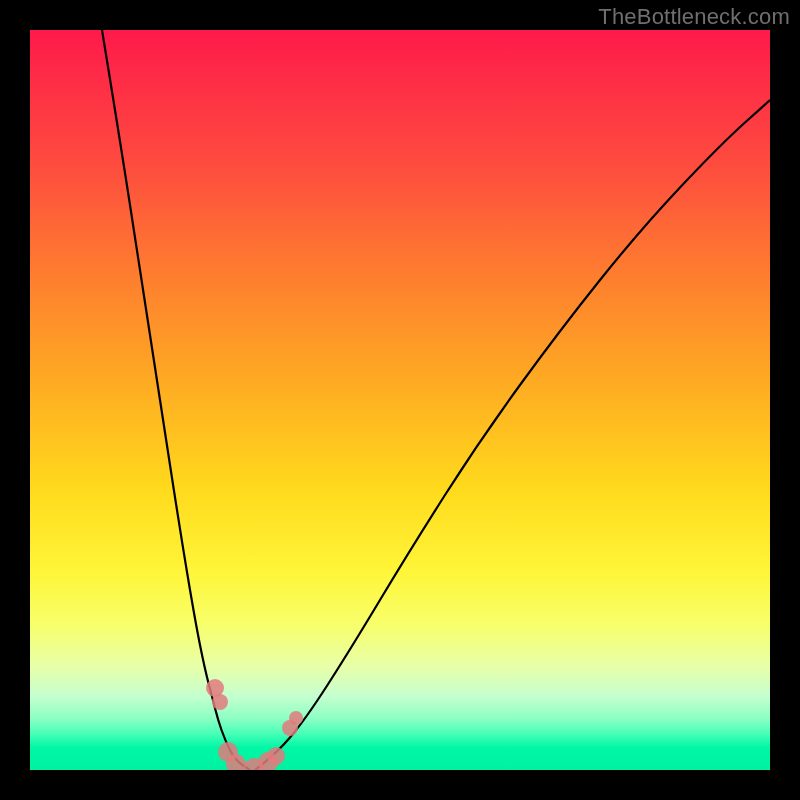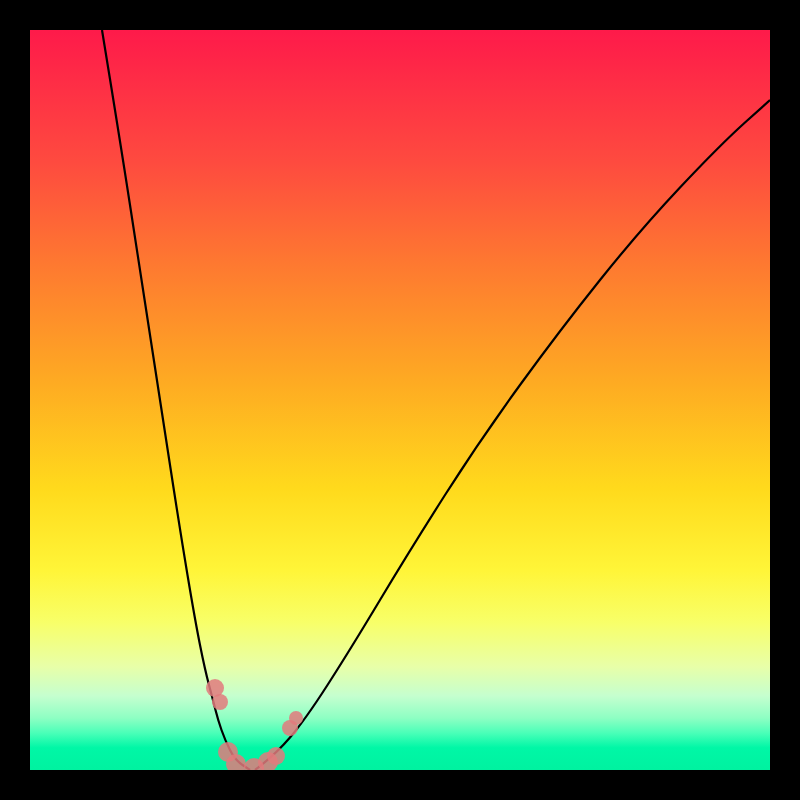--- a/index.html
+++ b/index.html
@@ -66,20 +66,21 @@
   .marker {
     fill: #e27a7c;
     fill-opacity: 0.85;
     stroke: none;
   }
 </style>
 </head>
 <body>
 
 <div class="stage">
+  <div class="watermark">TheBottleneck.com</div>
 
   <div class="plot-area"></div>
 
   <svg class="curves" viewBox="0 0 740 740" preserveAspectRatio="none">
     <path id="left-curve" class="curve-path" d="M 72 0 Q 90 110 100 175 Q 110 240 120 305 Q 130 370 140 435 Q 150 500 157.5 545 Q 165 590 170 615 Q 175 640 179 655 Q 183 670 185.5 680 Q 188 690 191.5 700 Q 195 710 200 720 Q 205 730 212.5 735 L 220 740"></path>
     <path id="right-curve" class="curve-path" d="M 225 740 Q 245 725 260 707.5 Q 275 690 297.5 655 Q 320 620 350 570 Q 380 520 415 465 Q 450 410 490 355 Q 530 300 570 250 Q 610 200 650 157.5 Q 690 115 715 92.5 L 740 70"></path>
     <g id="markers-group">
         <circle cx="185" cy="658" r="9" class="marker"></circle>
         <circle cx="190" cy="672" r="8" class="marker"></circle>
         <circle cx="198" cy="722" r="10" class="marker"></circle>

